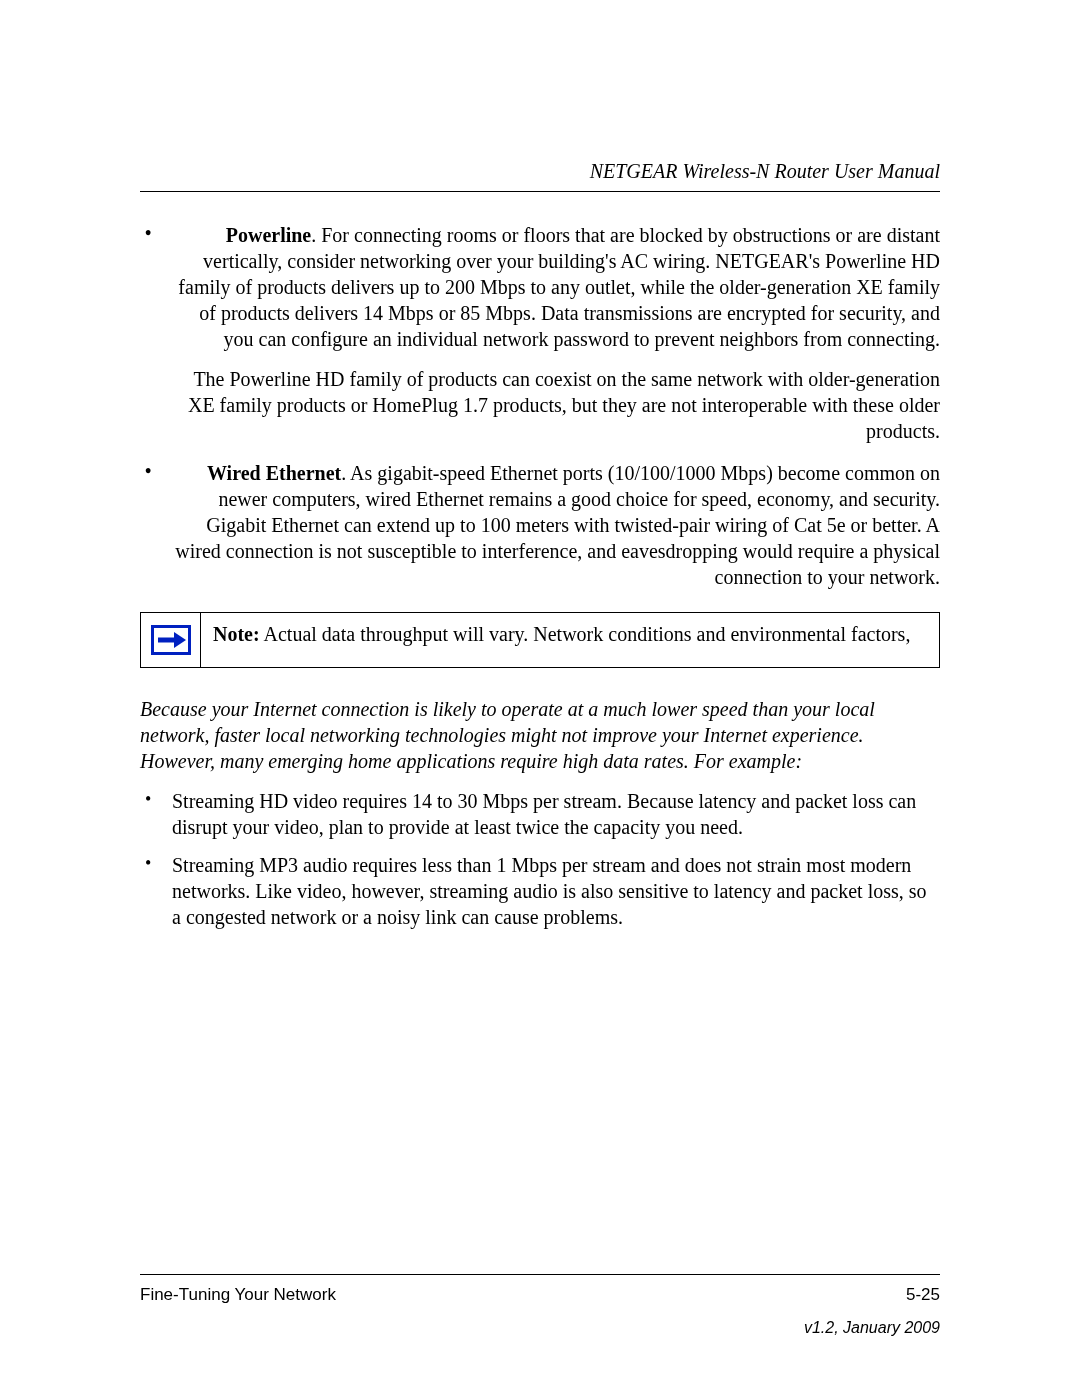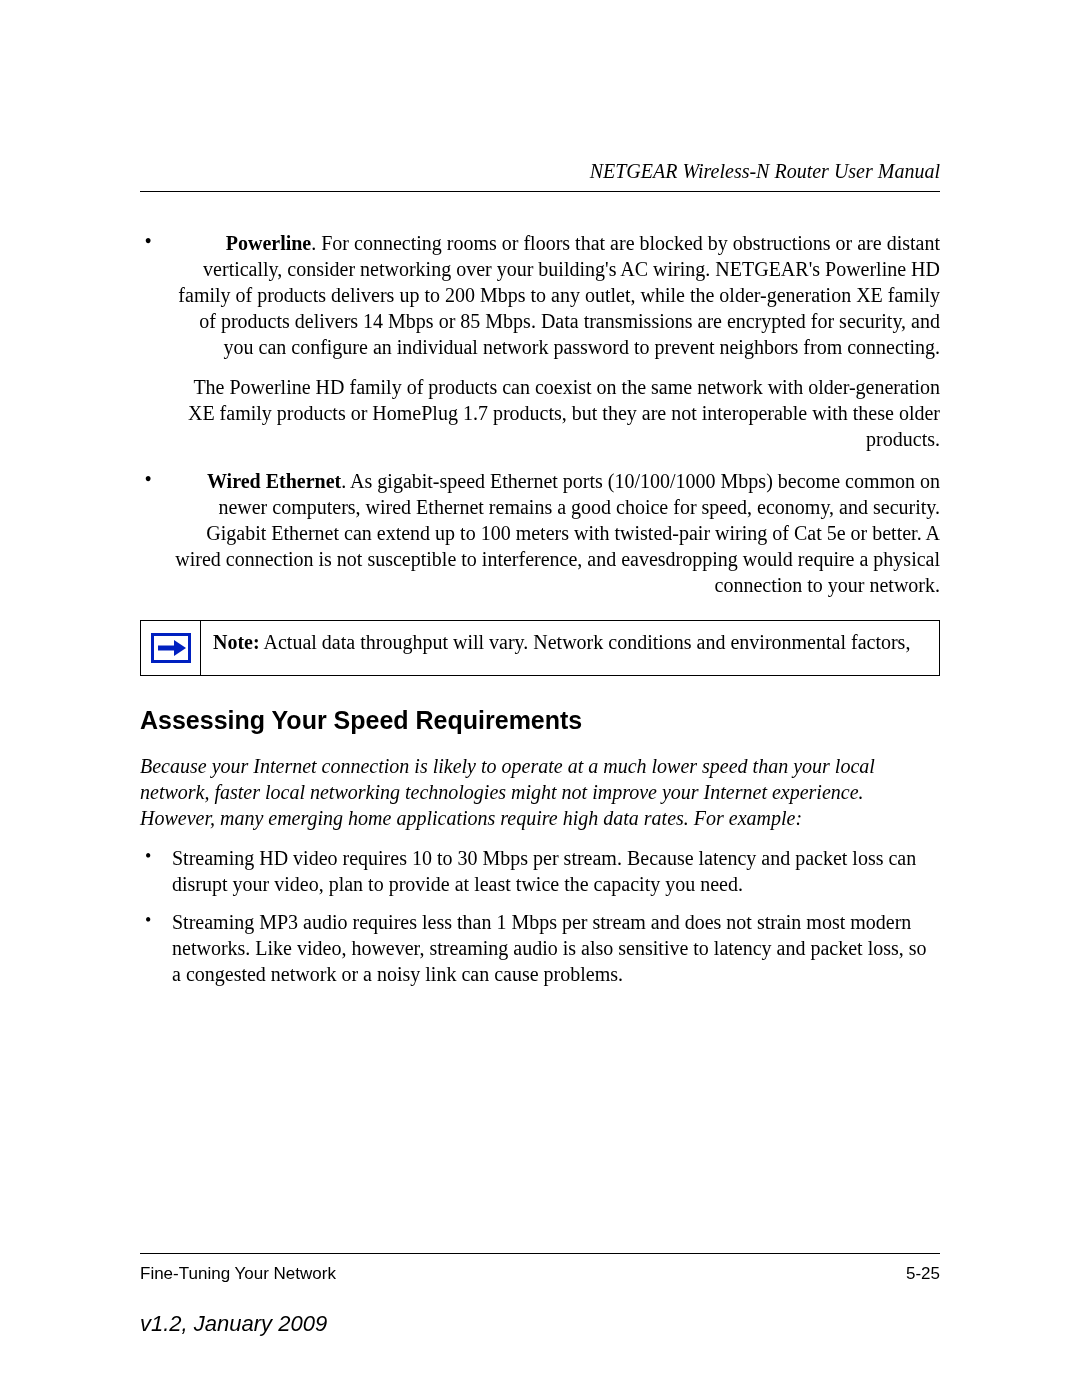--- a/index.html
+++ b/index.html
@@ -13,21 +13,20 @@
       width: 1080px;
       height: 1397px;
       position: relative;
       color: #000;
     }
     .page {
       padding: 160px 140px 60px 140px;
       height: 100%;
       display: flex;
       flex-direction: column;
-      gap: 8px;
     }
     .header {
       text-align: right;
       font-style: italic;
       font-size: 20px;
       padding-bottom: 8px;
       border-bottom: 1.5px solid #000;
       margin-bottom: 30px;
     }
     .content {
@@ -133,25 +132,25 @@
       padding-top: 10px;
       font-family: Arial, Helvetica, sans-serif;
       font-size: 17px;
     }
     .footer-row {
       display: flex;
       justify-content: space-between;
       align-items: center;
     }
     .footer-version {
-      text-align: left;
+      text-align: right;
       font-style: italic;
-      margin-top: 27px;
+      margin-top: 14px;
       font-family: Arial, Helvetica, sans-serif;
-      font-size: 22px;
+      font-size: 16px;
     }
   </style>
 </head>
 <body>
 
 <div class="page">
   <div class="header">
     <span>NETGEAR Wireless-N Router User Manual</span>
   </div>
 
@@ -177,27 +176,26 @@
             <line x1="2" y1="9" x2="20" y2="9" stroke="#0020c0" stroke-width="5"></line>
             <polygon points="18,1 30,9 18,17" fill="#0020c0"></polygon>
           </svg>
         </div>
       </div>
       <div class="note-text">
         <span class="note-label">Note:</span><span> Actual data throughput will vary. Network conditions and environmental factors,</span>
       </div>
     </div>
 
-    <h2 class="section-heading">Assessing Your Speed Requirements</h2>
 
     <p class="body-para">Because your Internet connection is likely to operate at a much lower speed than your local network, faster local networking technologies might not improve your Internet experience. However, many emerging home applications require high data rates. For example:</p>
 
     <ul class="sub-list">
       <li>
-        <span>Streaming HD video requires 10 to 30 Mbps per stream. Because latency and packet loss can disrupt your video, plan to provide at least twice the capacity you need.</span>
+        <span>Streaming HD video requires 14 to 30 Mbps per stream. Because latency and packet loss can disrupt your video, plan to provide at least twice the capacity you need.</span>
       </li>
       <li>
         <span>Streaming MP3 audio requires less than 1 Mbps per stream and does not strain most modern networks. Like video, however, streaming audio is also sensitive to latency and packet loss, so a congested network or a noisy link can cause problems.</span>
       </li>
     </ul>
   </div>
 
   <div class="footer">
     <div class="footer-row">
       <span>Fine-Tuning Your Network</span>

